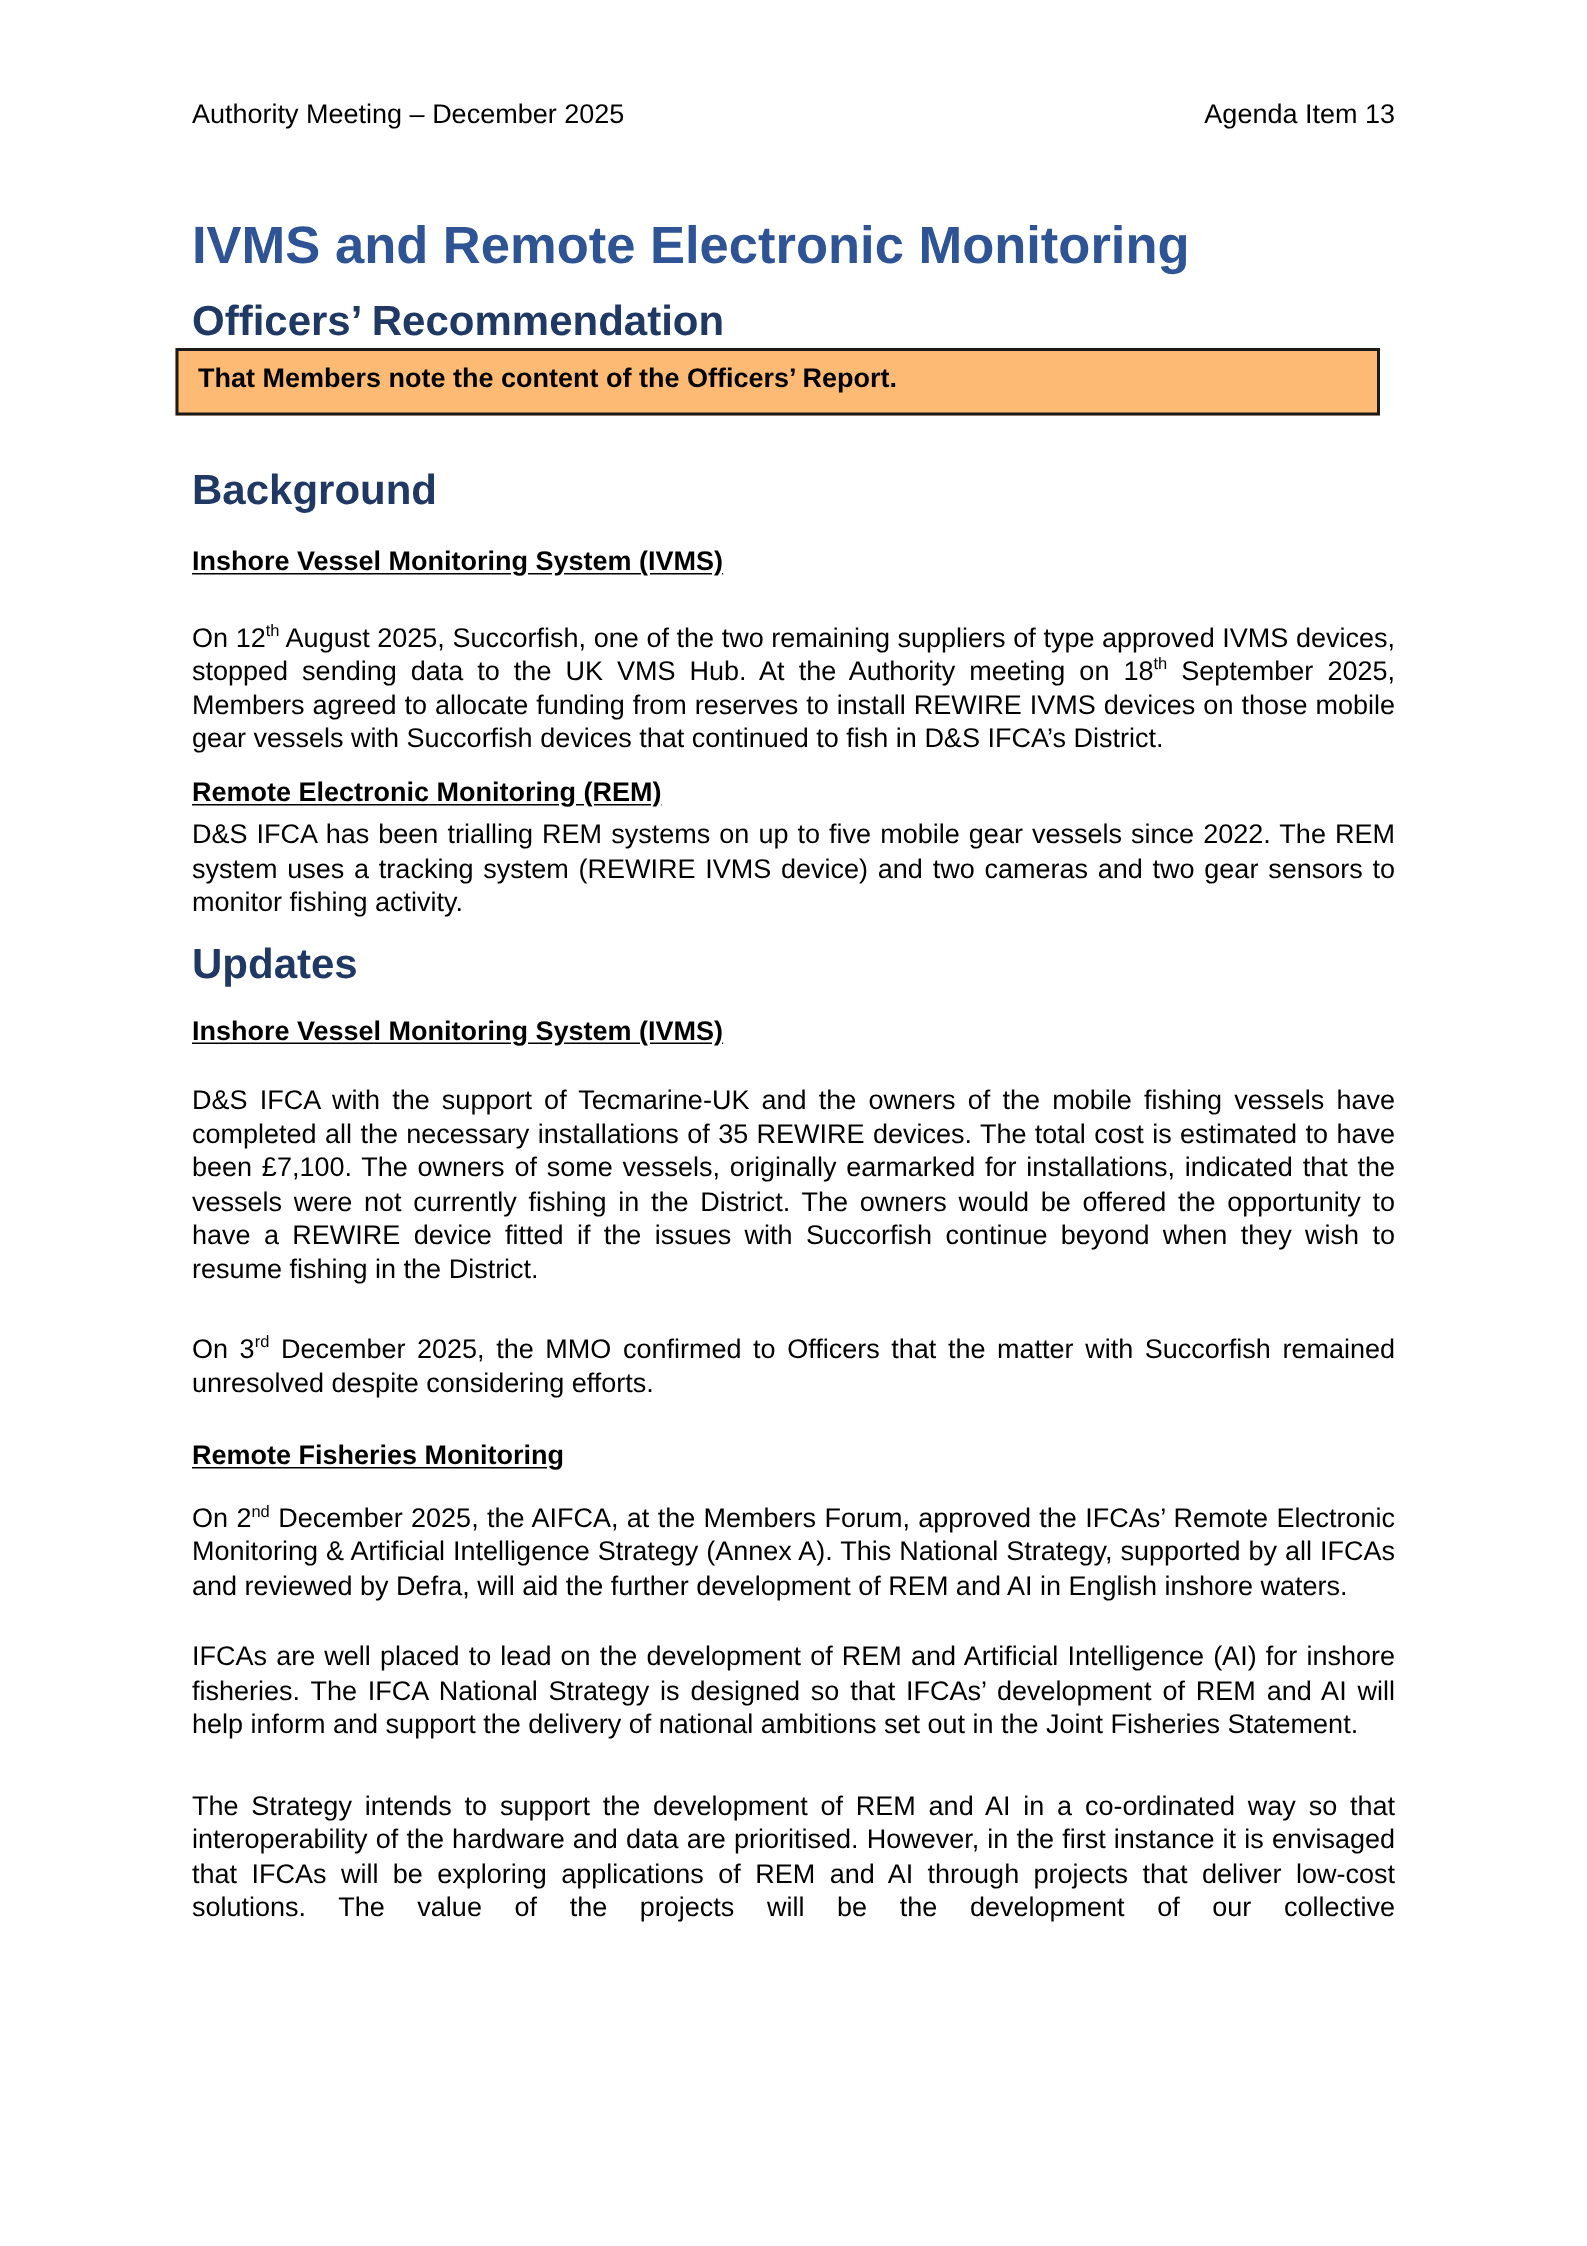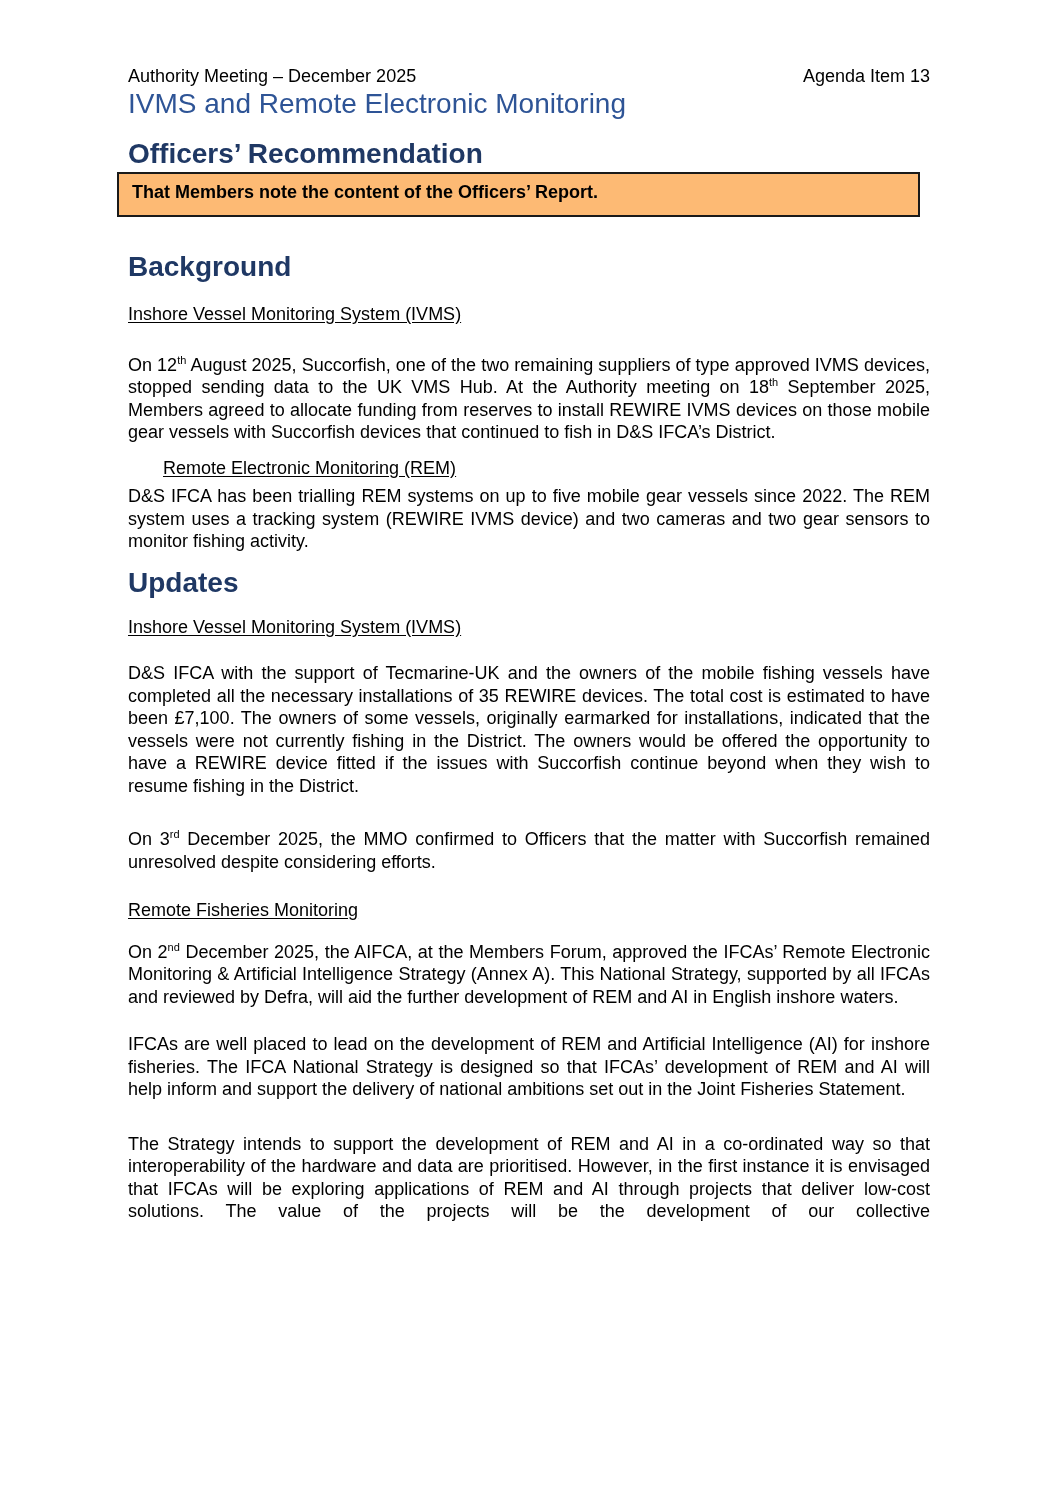--- a/index.html
+++ b/index.html
@@ -15,24 +15,25 @@
     padding: 65px 128px 0 128px;
     overflow: hidden;
   }
   .header-row {
     display: flex;
     justify-content: space-between;
     font-size: 18px;
     line-height: 22px;
   }
   .title {
+    margin-top: 60px;
     color: var(--title-blue, #2E5496);
-    font-size: 28px;
+    font-size: 35px;
     line-height: 34px;
-    font-weight: normal;
+    font-weight: bold;
   }
   .h2 {
     color: var(--heading-navy, #1F3864);
     font-size: 28px;
     line-height: 23px;
     font-weight: bold;
   }
   .rec-h { margin-top: 21px; }
   .rec-box {
     margin-top: 7px;
@@ -44,39 +45,39 @@
     background: #fdba74;
   }
   .rec-text {
     font-weight: bold;
     font-size: 18px;
     line-height: 23px;
   }
   .sub {
     font-size: 18px;
     line-height: 22.5px;
-    font-weight: normal;
+    font-weight: bold;
     text-decoration: underline;
     text-underline-offset: 2px;
   }
   .body {
     font-size: 18px;
     line-height: 22.5px;
     text-align: justify;
   }
   .body sup {
     font-size: 11px;
     line-height: 0;
     vertical-align: super;
   }
   .cont { text-align-last: justify; }
   .m-bgh  { margin-top: 38px; }
   .m-sub1 { margin-top: 25px; }
   .m-p1   { margin-top: 28px; }
-  .m-sub2 { margin-top: 13px; margin-left: 35px; }
+  .m-sub2 { margin-top: 13px; }
   .m-p2   { margin-top: 6px; }
   .m-updh { margin-top: 18px; }
   .m-sub3 { margin-top: 22px; }
   .m-p3   { margin-top: 24px; }
   .m-p4   { margin-top: 31px; }
   .m-sub4 { margin-top: 26px; }
   .m-p5   { margin-top: 19px; }
   .m-p6   { margin-top: 25px; }
   .m-p7   { margin-top: 32px; }
   .page-number {

